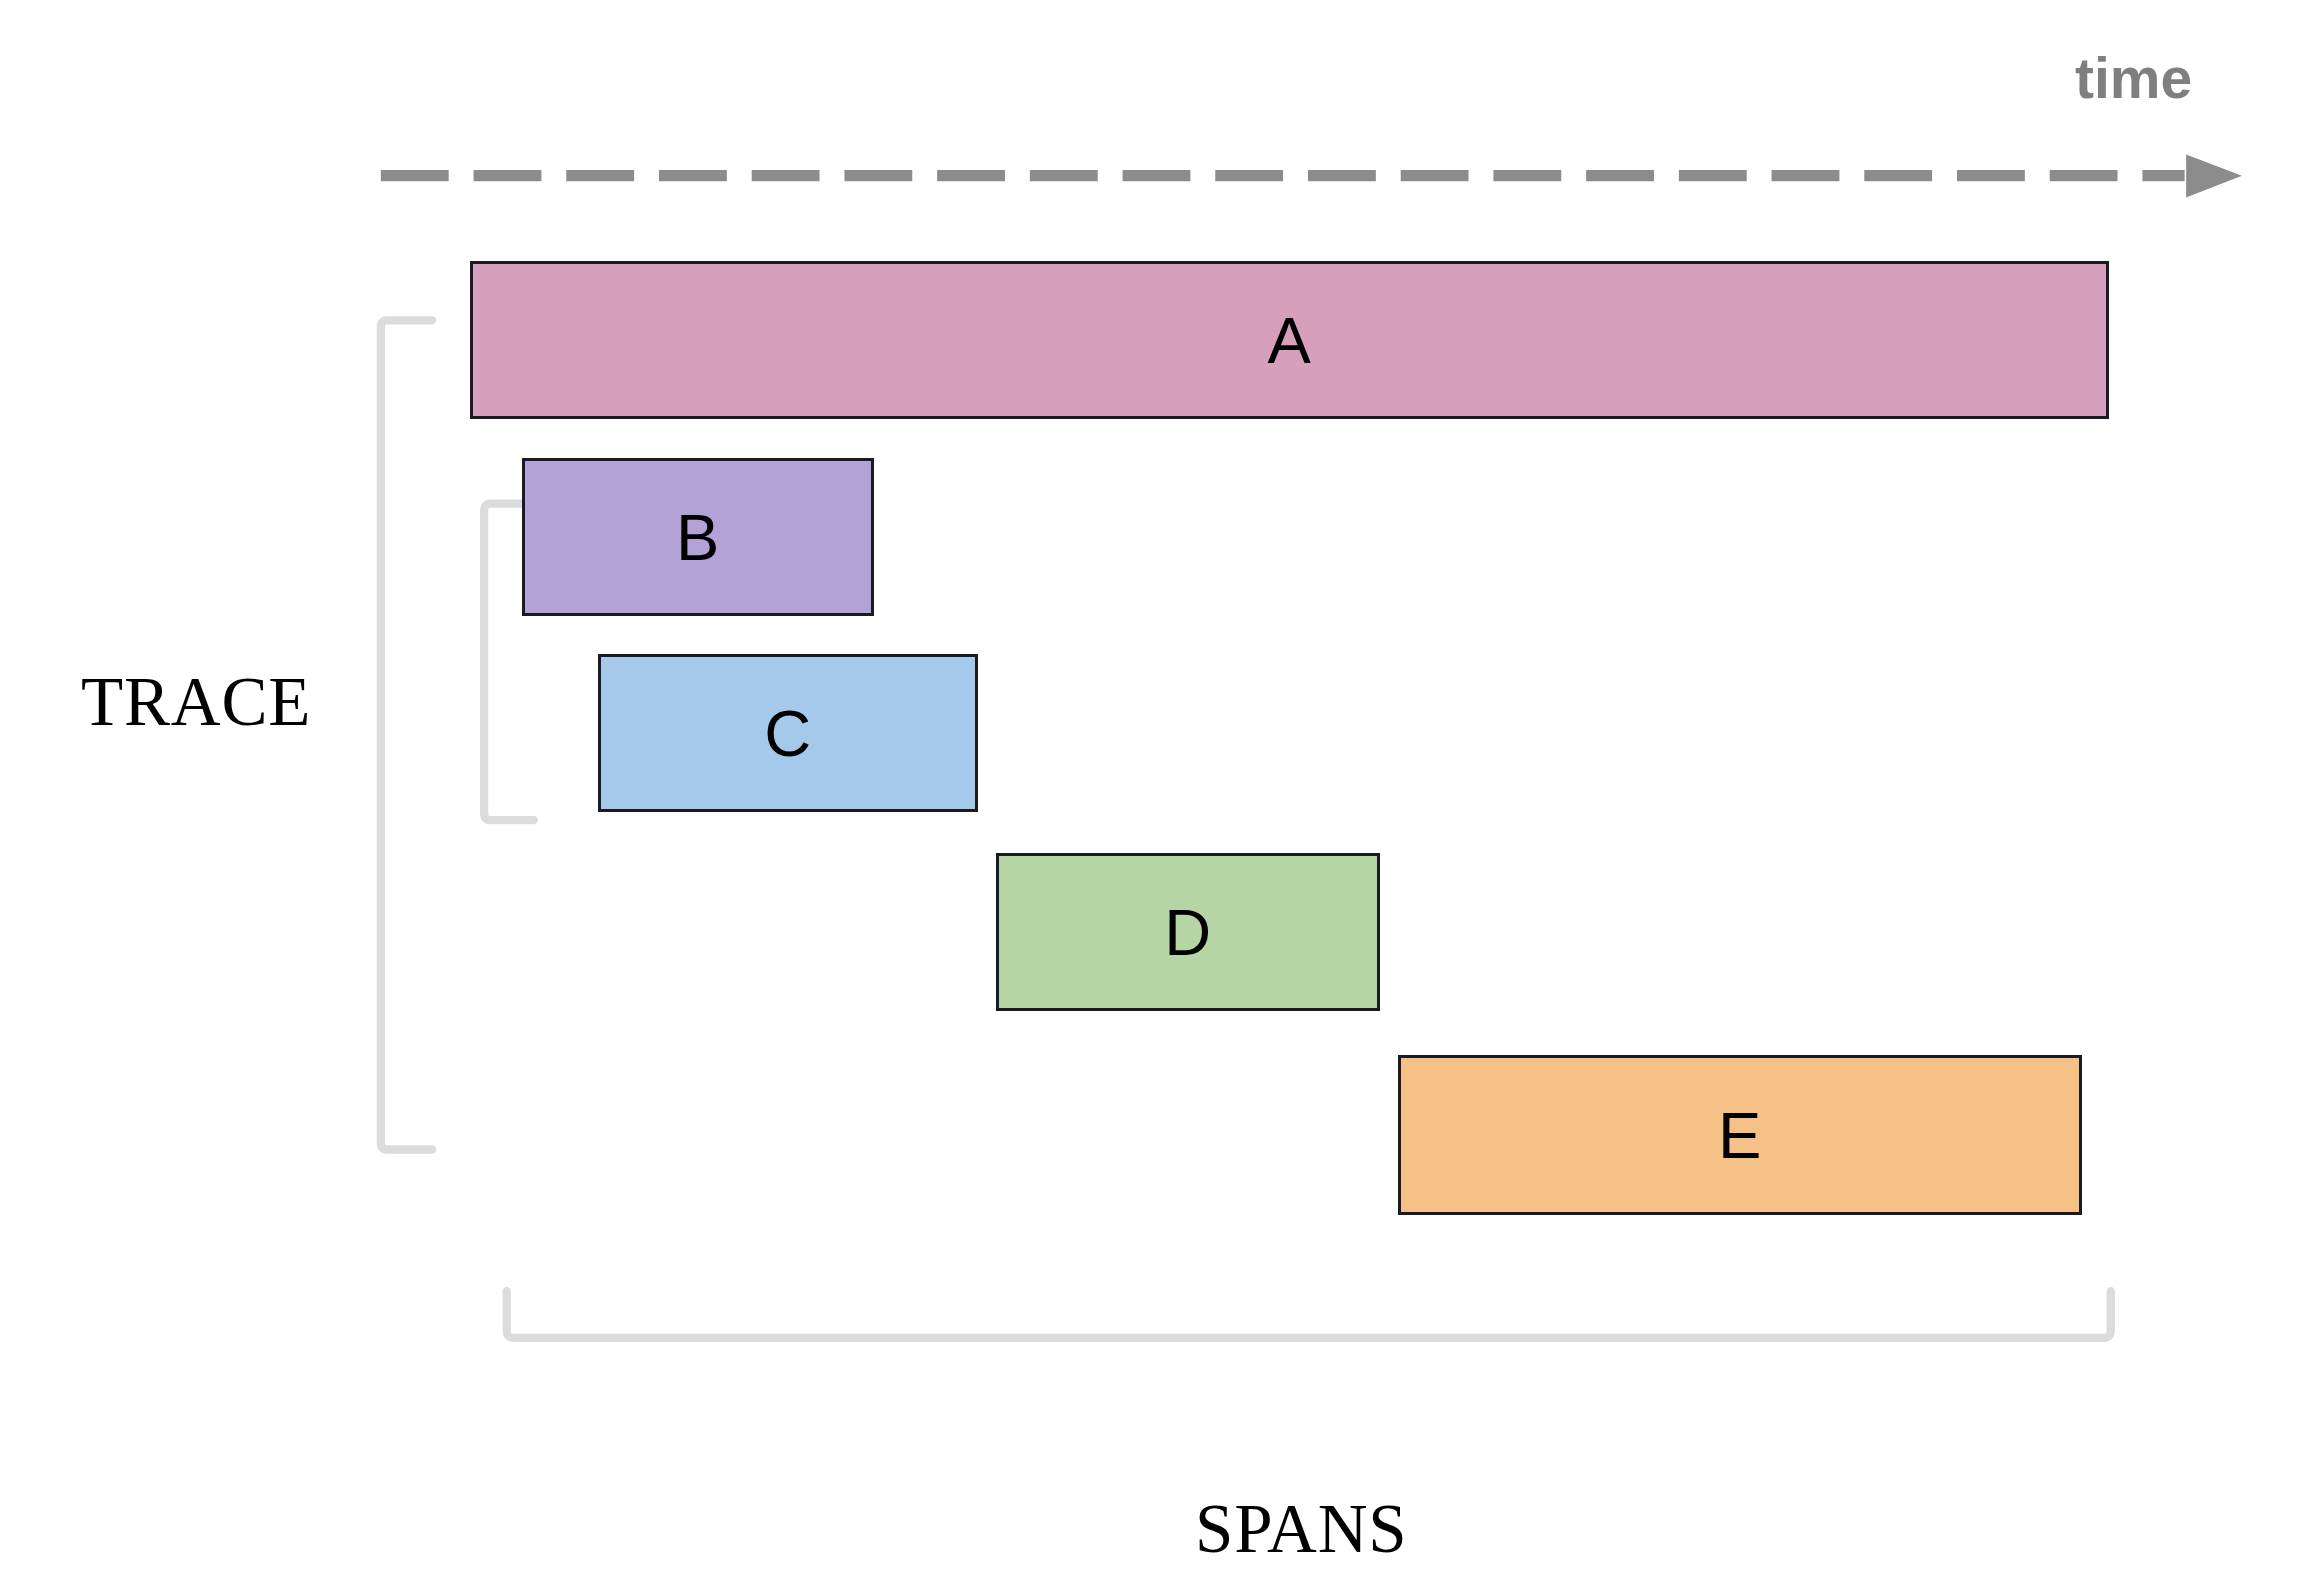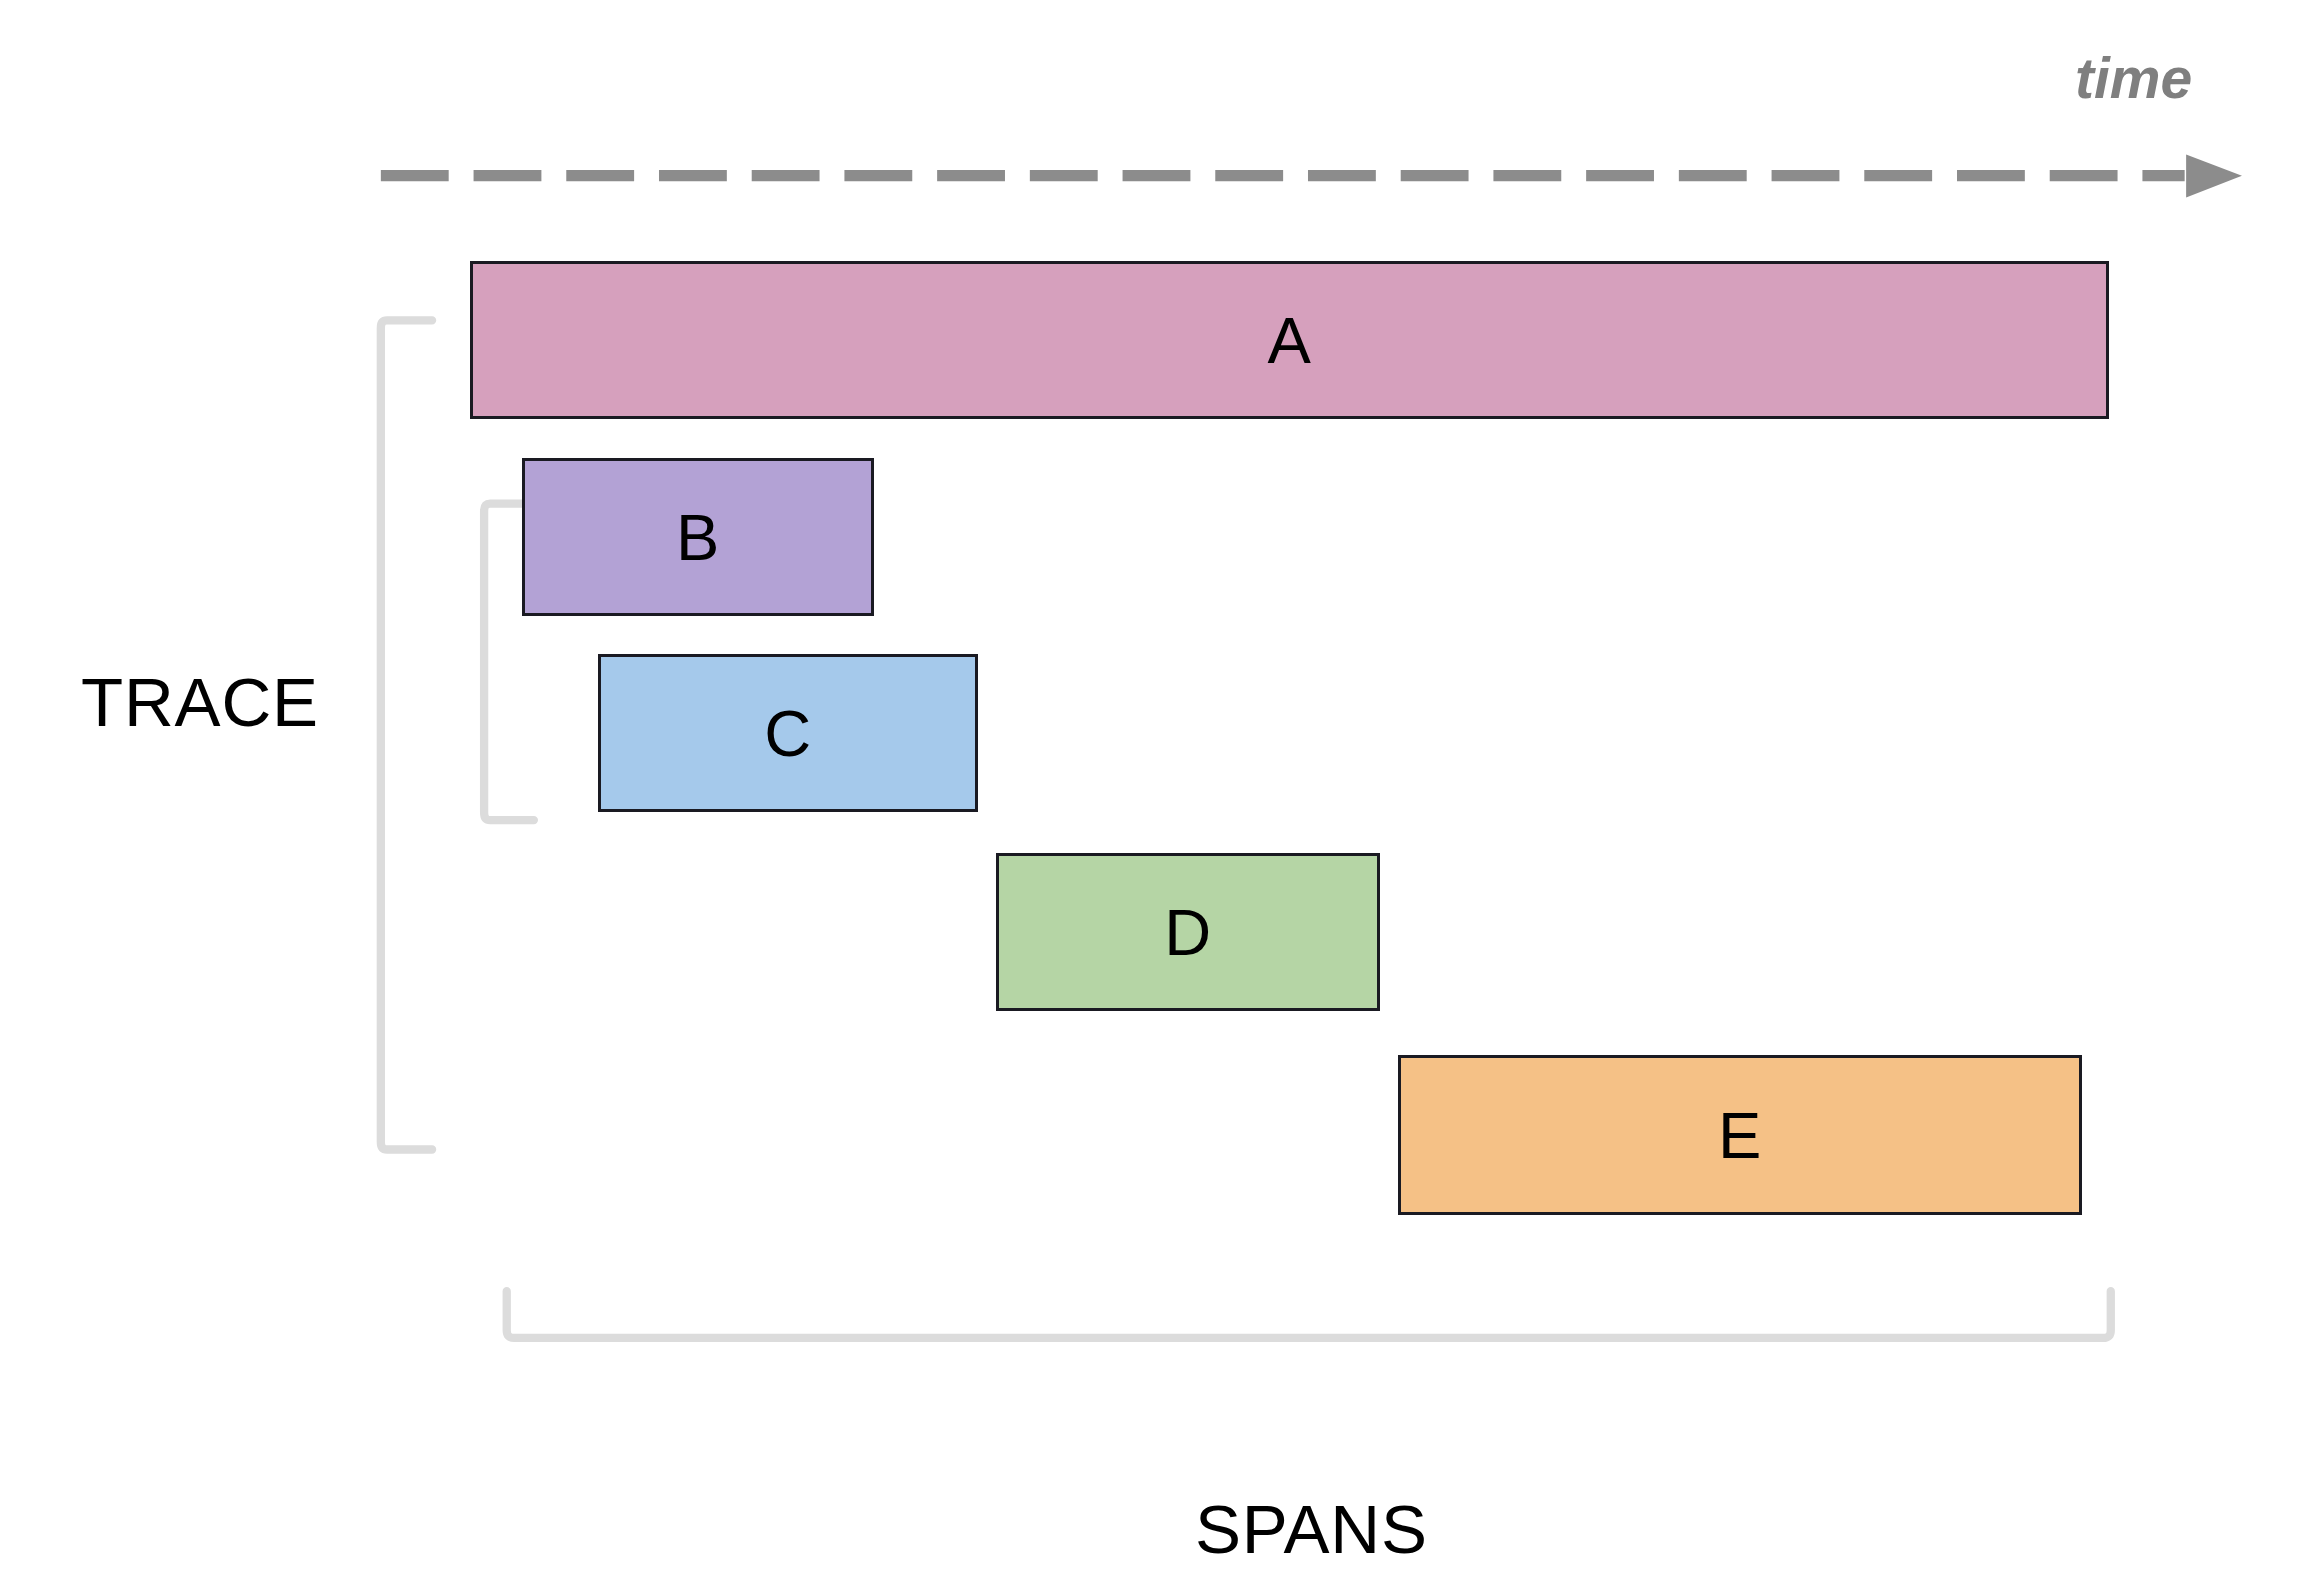--- a/index.html
+++ b/index.html
@@ -35,29 +35,28 @@
   .span-label {
     font-family: "Liberation Sans", sans-serif;
     font-size: 65px;
     color: #000000;
     line-height: 1;
     letter-spacing: 0.4px;
   }
   .axis-label {
     position: absolute;
     font-family: "Liberation Sans", sans-serif;
-    font-style: italic;
     font-weight: 600;
     font-size: 57px;
     color: #7f7f7f;
     white-space: nowrap;
   }
   .group-label {
     position: absolute;
-    font-family: Liberation Sans, sans-serif;
+    font-family: Liberation Serif, serif;
     font-size: 69px;
     color: #000000;
     white-space: nowrap;
     letter-spacing: 0.8px;
   }
 </style>
 </head>
 <body>
 
 <div id="canvas">

